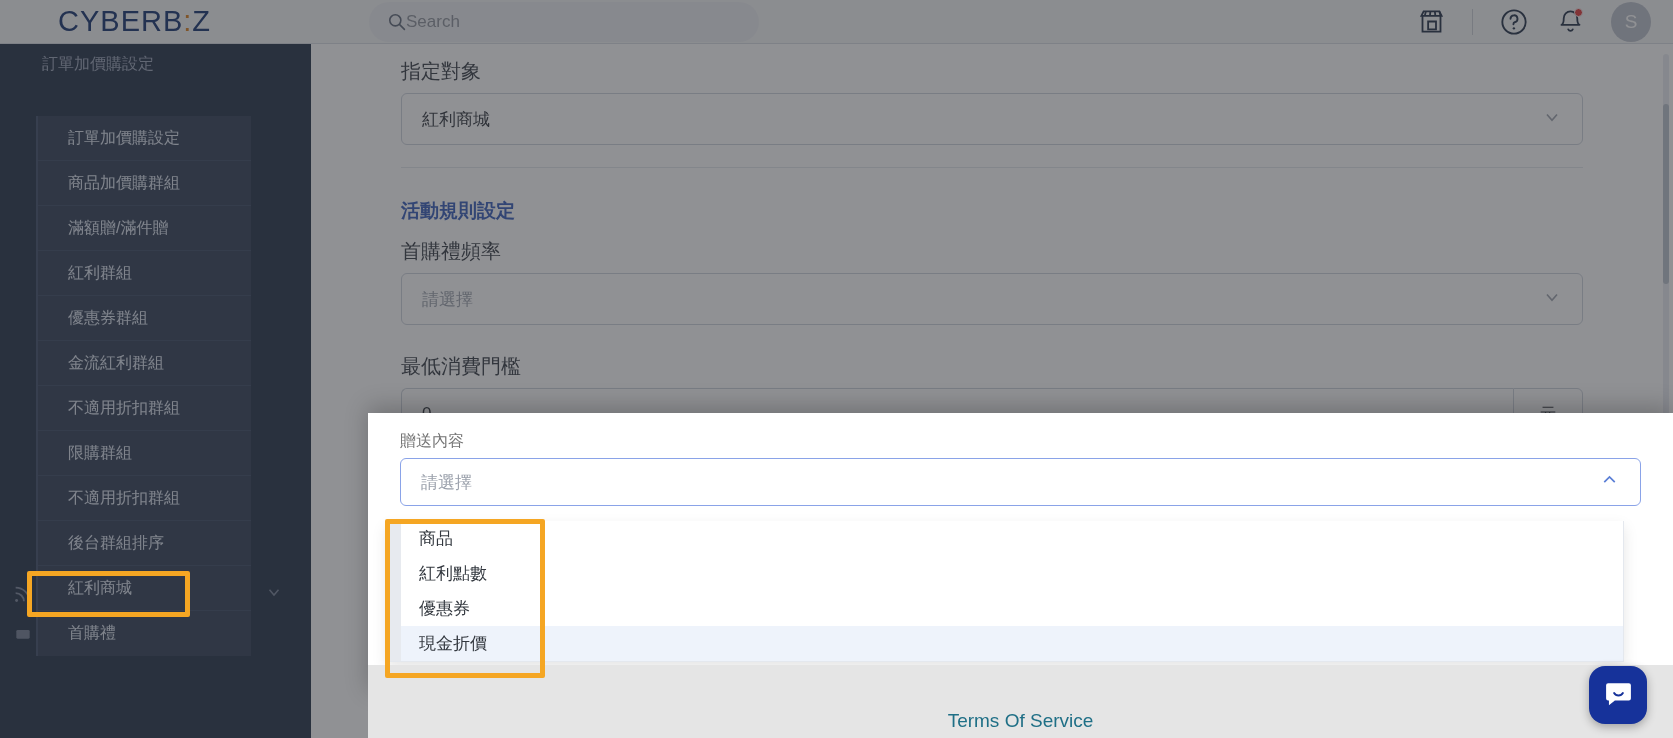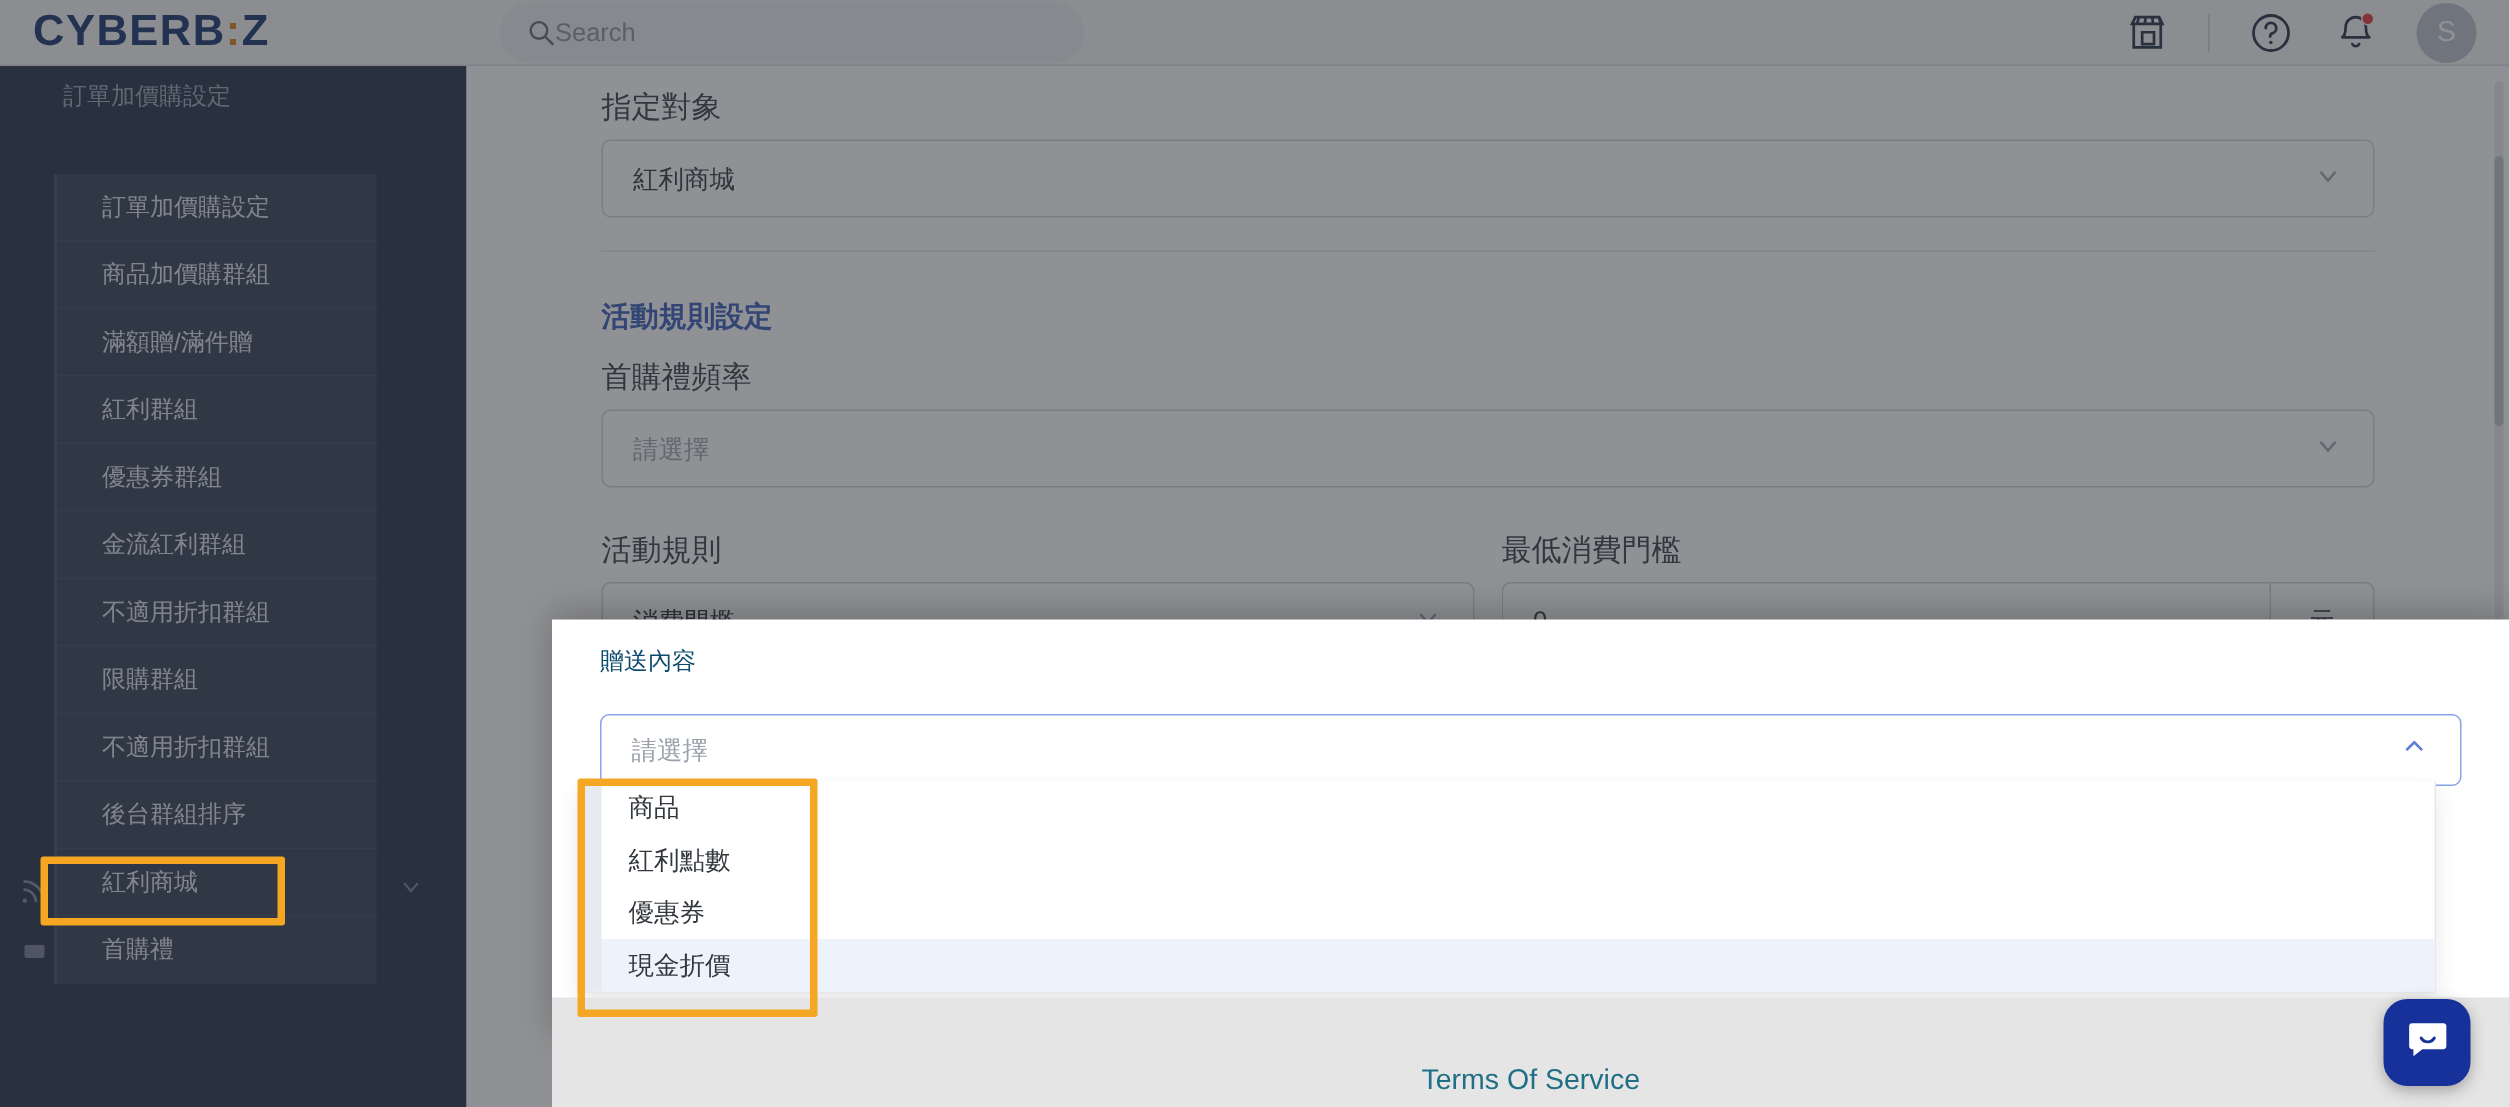--- a/index.html
+++ b/index.html
@@ -15,21 +15,21 @@
   .page-base { position:absolute; inset:0; }
 
   
   .topbar {
     position:absolute; top:0; left:0; width:1673px; height:44px;
     background:#f4f5f7; border-bottom:1px solid #d8dce3;
     display:flex; align-items:center;
   }
   .brand {
     width:333px; height:44px; display:flex; align-items:center; padding-left:22px;
-    font-size:29px; font-weight:bold; letter-spacing:1px; color:#0f2d6b;
+    font-size:29px; font-weight:normal; letter-spacing:1px; color:#0f2d6b;margin-left:36px;
   }
   .brand .dots { color:#d97b16; }
   .search-wrap {
     margin-left:0; width:390px; height:40px; background:#eceef1; border-radius:22px;
     display:flex; align-items:center; padding:0 18px; gap:0;
   }
   .search-ico { width:19px; height:19px; flex:none; }
   .search-ph { font-size:17px; color:#8a8f99; }
   .top-right { margin-left:auto; display:flex; align-items:center; gap:26px; padding-right:22px; }
   .ticon { width:30px; height:30px; display:flex; align-items:center; justify-content:center; cursor:pointer; position:relative; }
@@ -98,21 +98,21 @@
   
   .dim { position:absolute; inset:0; background:rgba(52,55,60,.55); z-index:20; pointer-events:none; }
 
   
   .modal {
     position:absolute; left:368px; top:413px; width:1305px; height:283px;
     background:#fff; z-index:30;
     box-shadow:0 -6px 22px rgba(0,0,0,.22);
   }
   .modal-inner { padding:18px 32px 0 32px; position:relative; }
-  .m-label { font-size:16px; color:#0c4a6e; margin-bottom:24px; }
+  .m-label { font-size:16px; color:#737373; margin-bottom:6px; }
   .m-select {
     height:48px; border:1px solid #8aa3e8; border-radius:6px; background:#fff;
     display:flex; align-items:center; padding:0 20px; font-size:17px; color:#9aa0ab;
   }
   .m-select .up { margin-left:auto; color:#5b7fd6; }
 
   
   .opt-list {
     position:absolute; left:18px; top:108px; width:1238px; background:#fff;
     border:1px solid #e4e8ee; border-top:none; z-index:34;
@@ -285,31 +285,20 @@
         <div class="inp ph">
           <span>請選擇</span>
           <span class="caret">
             <svg viewBox="0 0 24 24" width="20" height="20" fill="none" stroke="#4a5568" stroke-width="2">
                 <polyline points="6 9 12 16 18 9"></polyline>
               </svg>
           </span>
         </div>
         <div class="row2" style="margin-top:18px">
           <div>
-            <div class="fld-label">活動規則</div>
-            <div class="inp">
-              <span>消費門檻</span>
-              <span class="caret">
-                <svg viewBox="0 0 24 24" width="20" height="20" fill="none" stroke="#4a5568" stroke-width="2">
-                    <polyline points="6 9 12 16 18 9"></polyline>
-                  </svg>
-              </span>
-            </div>
-          </div>
-          <div>
             <div class="fld-label">最低消費門檻</div>
             <div class="inp-group">
               <div class="inp">0</div>
               <div class="unit">元</div>
             </div>
           </div>
         </div>
       </div>
       <div class="scroll-track"></div>
       <div class="scroll-thumb"></div>

